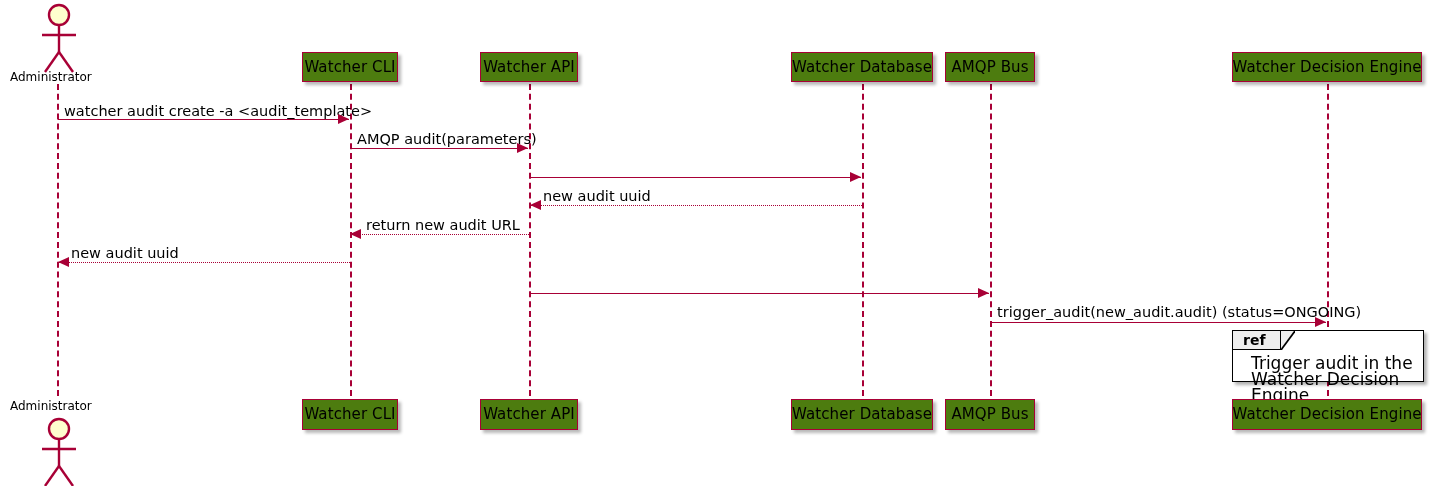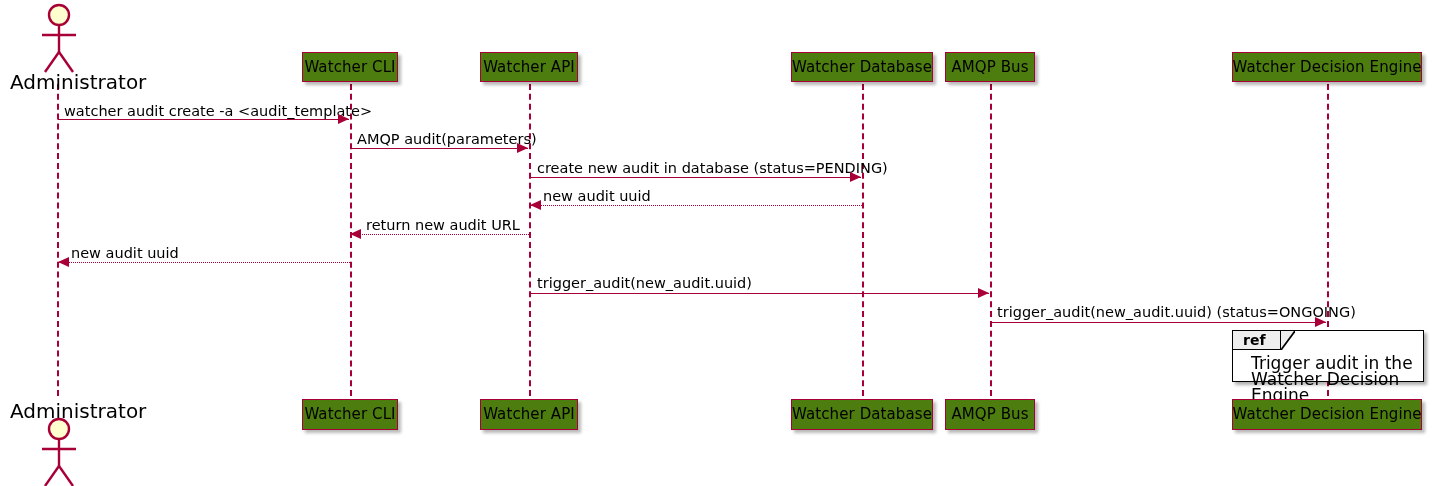--- a/index.html
+++ b/index.html
@@ -38,21 +38,21 @@
     justify-content: center;
     box-shadow: 3px 3px 3px rgba(0,0,0,0.28);
     white-space: nowrap;
     letter-spacing: 0.1px;
   }
   .actor-wrap {
     position: absolute;
   }
   .actor-label {
     position: absolute;
-    font-size: 20px;
+    font-size: 12px;
     color: #000000;
     white-space: nowrap;
   }
   .msg-line {
     position: absolute;
     height: 0;
     border-top: 1.7px solid #A80036;
   }
   .msg-line.dotted {
     border-top: 1.7px dotted #A80036;
@@ -157,41 +157,39 @@
   </div>
 
   <div class="msg-label" style="left:64px; top:104px;">watcher audit create -a &lt;audit_template&gt;</div>
   <div class="msg-line" style="left:58px; top:119px; width:291px;"></div>
   <div class="arrowhead right" style="left:338px; top:114px;"></div>
 
   <div class="msg-label" style="left:357px; top:132px;">AMQP audit(parameters)</div>
   <div class="msg-line" style="left:351px; top:148px; width:177px;"></div>
   <div class="arrowhead right" style="left:517px; top:143px;"></div>
 
-  <div class="msg-label" style="left:537px; top:161px;">create new audit in database (status=PENDING)</div>
   <div class="msg-line" style="left:530px; top:177px; width:331px;"></div>
   <div class="arrowhead right" style="left:850px; top:172px;"></div>
 
   <div class="msg-label" style="left:543px; top:189px;">new audit uuid</div>
   <div class="msg-line dotted" style="left:531px; top:205px; width:331px;"></div>
   <div class="arrowhead left" style="left:530px; top:200px;"></div>
 
   <div class="msg-label" style="left:366px; top:218px;text-align:right;">return new audit URL</div>
   <div class="msg-line dotted" style="left:351px; top:234px; width:178px;"></div>
   <div class="arrowhead left" style="left:350px; top:229px;"></div>
 
   <div class="msg-label" style="left:71px; top:246px;">new audit uuid</div>
   <div class="msg-line dotted" style="left:59px; top:262px; width:291px;"></div>
   <div class="arrowhead left" style="left:58px; top:257px;"></div>
 
-  <div class="msg-label" style="left:537px; top:276px;">trigger_audit(new_audit.uuid)</div>
   <div class="msg-line" style="left:530px; top:293px; width:459px;"></div>
   <div class="arrowhead right" style="left:978px; top:288px;"></div>
 
-  <div class="msg-label" style="left:997px; top:305px;">trigger_audit(new_audit.uuid) (status=ONGOING)</div>
+  <div class="msg-label" style="left:997px; top:305px;">trigger_audit(new_audit.audit) (status=ONGOING)</div>
   <div class="msg-line" style="left:991px; top:322px; width:335px;"></div>
   <div class="arrowhead right" style="left:1315px; top:317px;"></div>
 
   <div class="ref-box" style="left:1232px; top:330px; width:192px; height:52px;">
     <div class="ref-tab" style="width:48px;"></div>
     <svg width="14" height="19" style="position:absolute; left:48px; top:0;">
       <path d="M0,0 L14,0 L0,19 Z" fill="#EEEEEE" stroke="none"></path>
       <path d="M14,0 L0,19" stroke="#000000" stroke-width="1.7" fill="none"></path>
       <path d="M0,19 L0,0" stroke="none" fill="none"></path>
     </svg>

